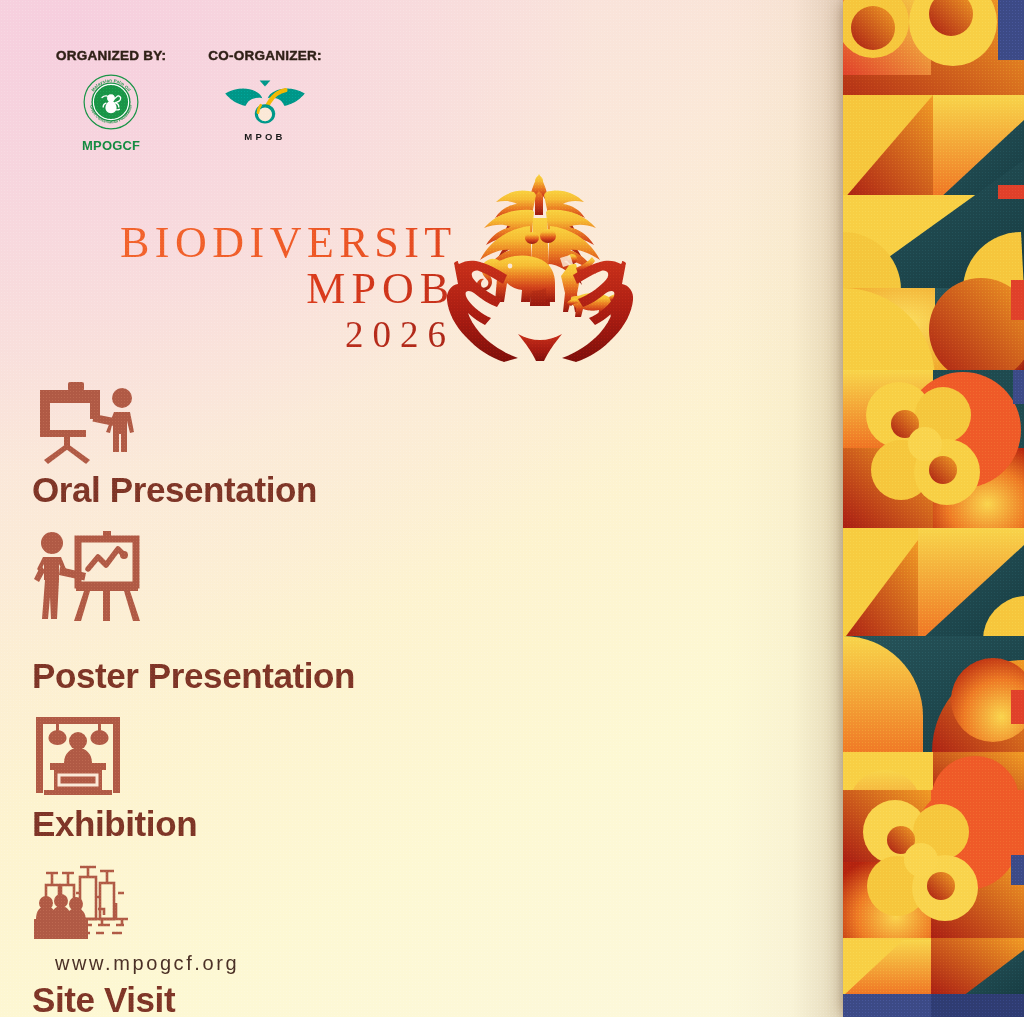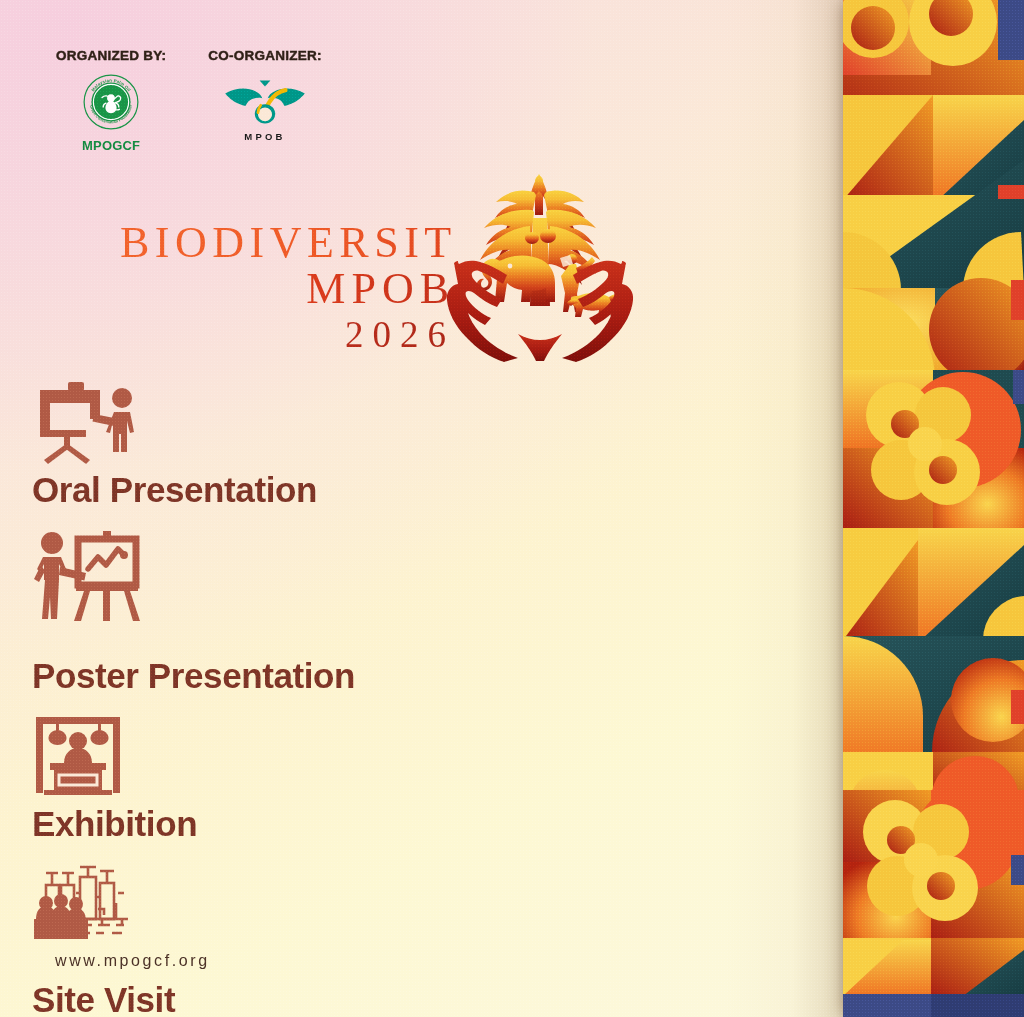--- a/index.html
+++ b/index.html
@@ -108,21 +108,21 @@
   #item-exhibition .prog-icon{ width:92px; height:82px; }
   #item-exhibition .prog-label{ font-size:35px; margin-top:9px; }
   #item-sitevisit{ margin-top:22px;gap:31px; }
   #item-sitevisit .prog-icon{ width:104px; height:78px; }
   #item-sitevisit .prog-label{ font-size:35px; margin-top:10px; }
 
   
   #footer-url{
     position:absolute; left:55px; top:952px;
     font-family:"Liberation Sans", sans-serif;
-    font-size:16px; font-weight:500; letter-spacing:2.6px; color:#4a3026;
+    font-size:20px; font-weight:500; letter-spacing:2.6px; color:#4a3026;
   }
 
   
   #pattern-strip{
     position:absolute; left:843px; top:0; width:181px; height:1017px; overflow:hidden;
     box-shadow:-6px 0 14px -3px rgba(120,90,60,.38);
   }
   #pattern-strip svg{ display:block; width:181px; height:1017px; }
   #pattern-grain{
     position:absolute; inset:0; pointer-events:none; opacity:.34;

